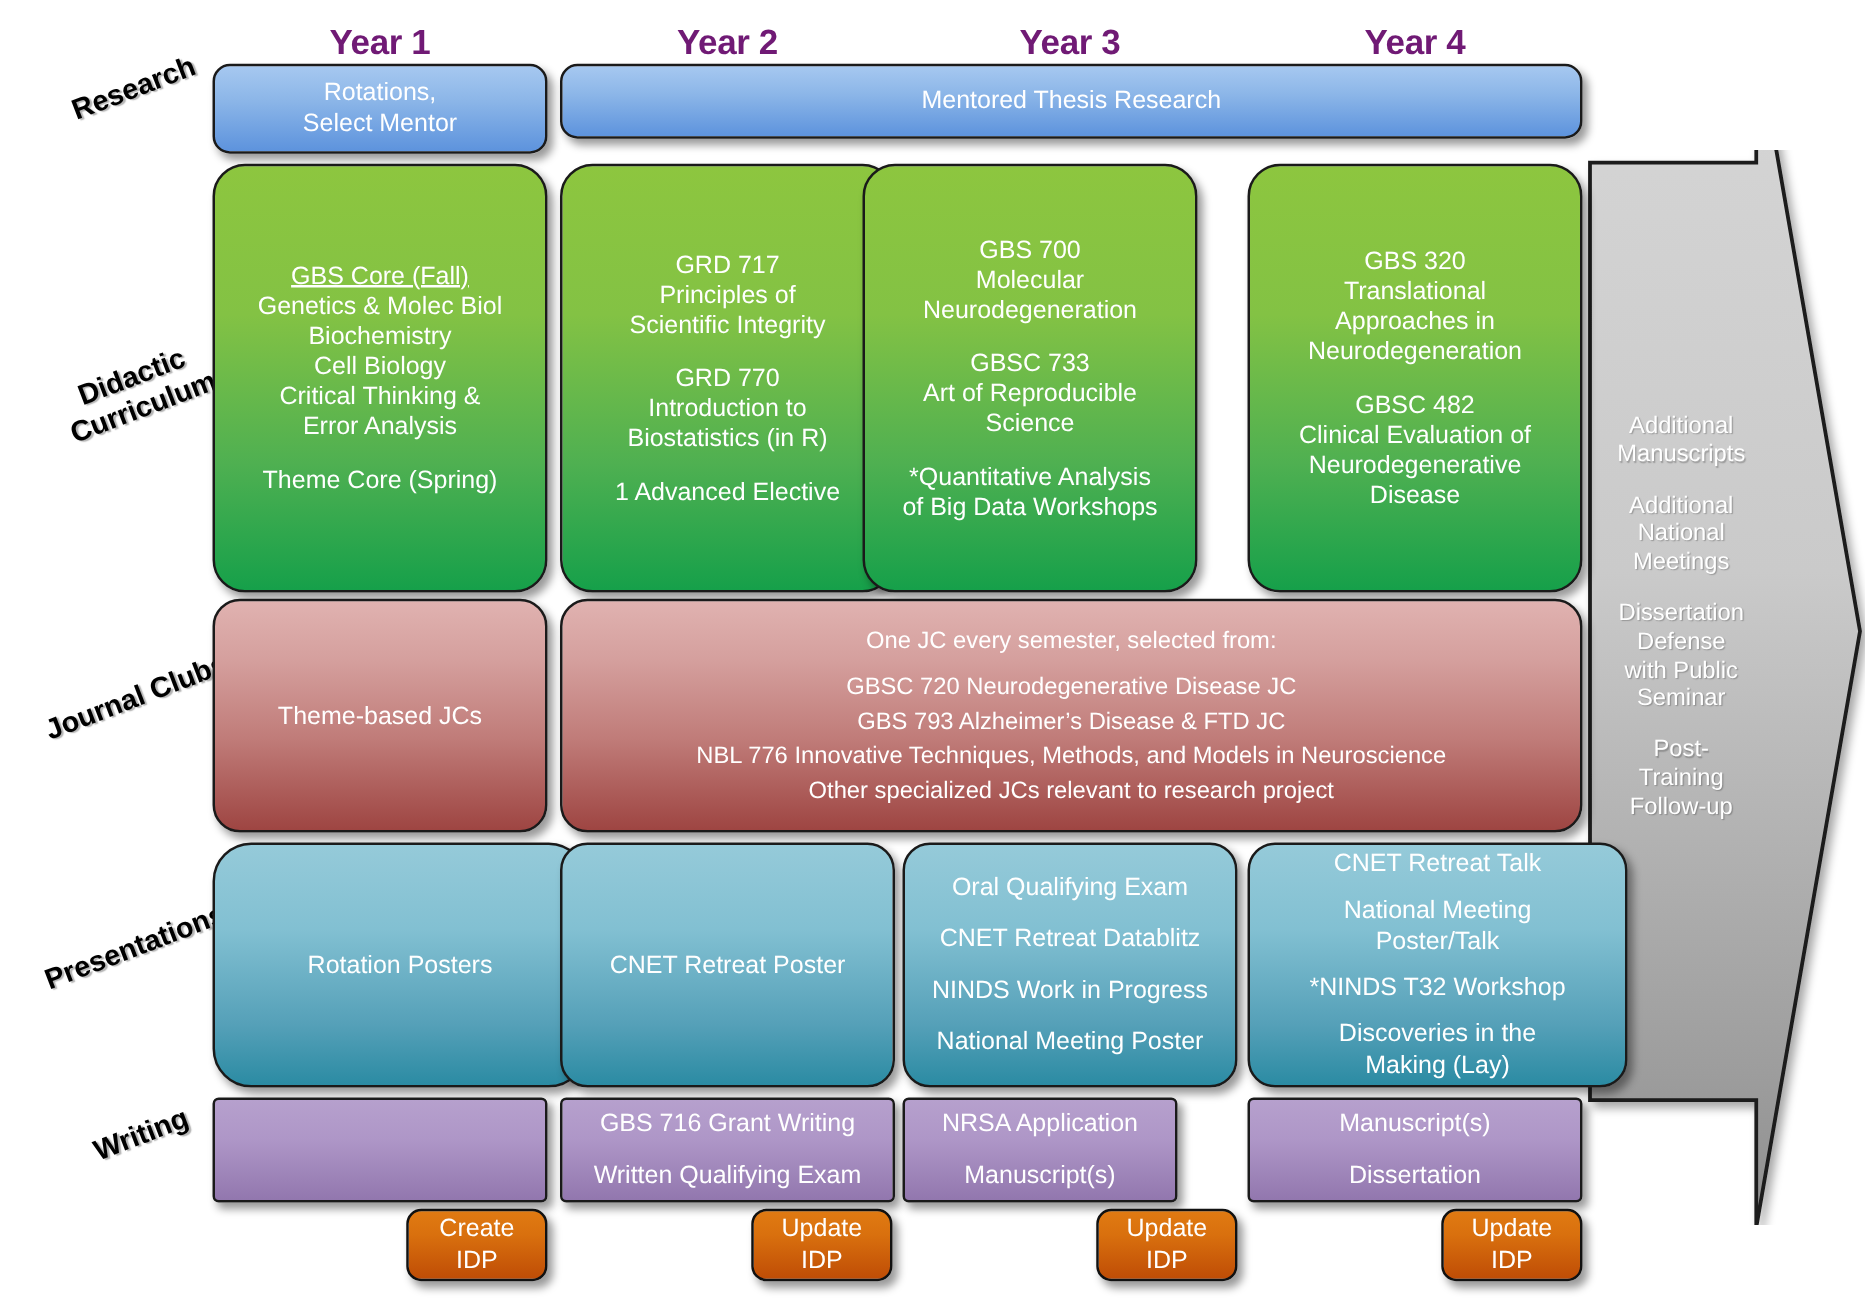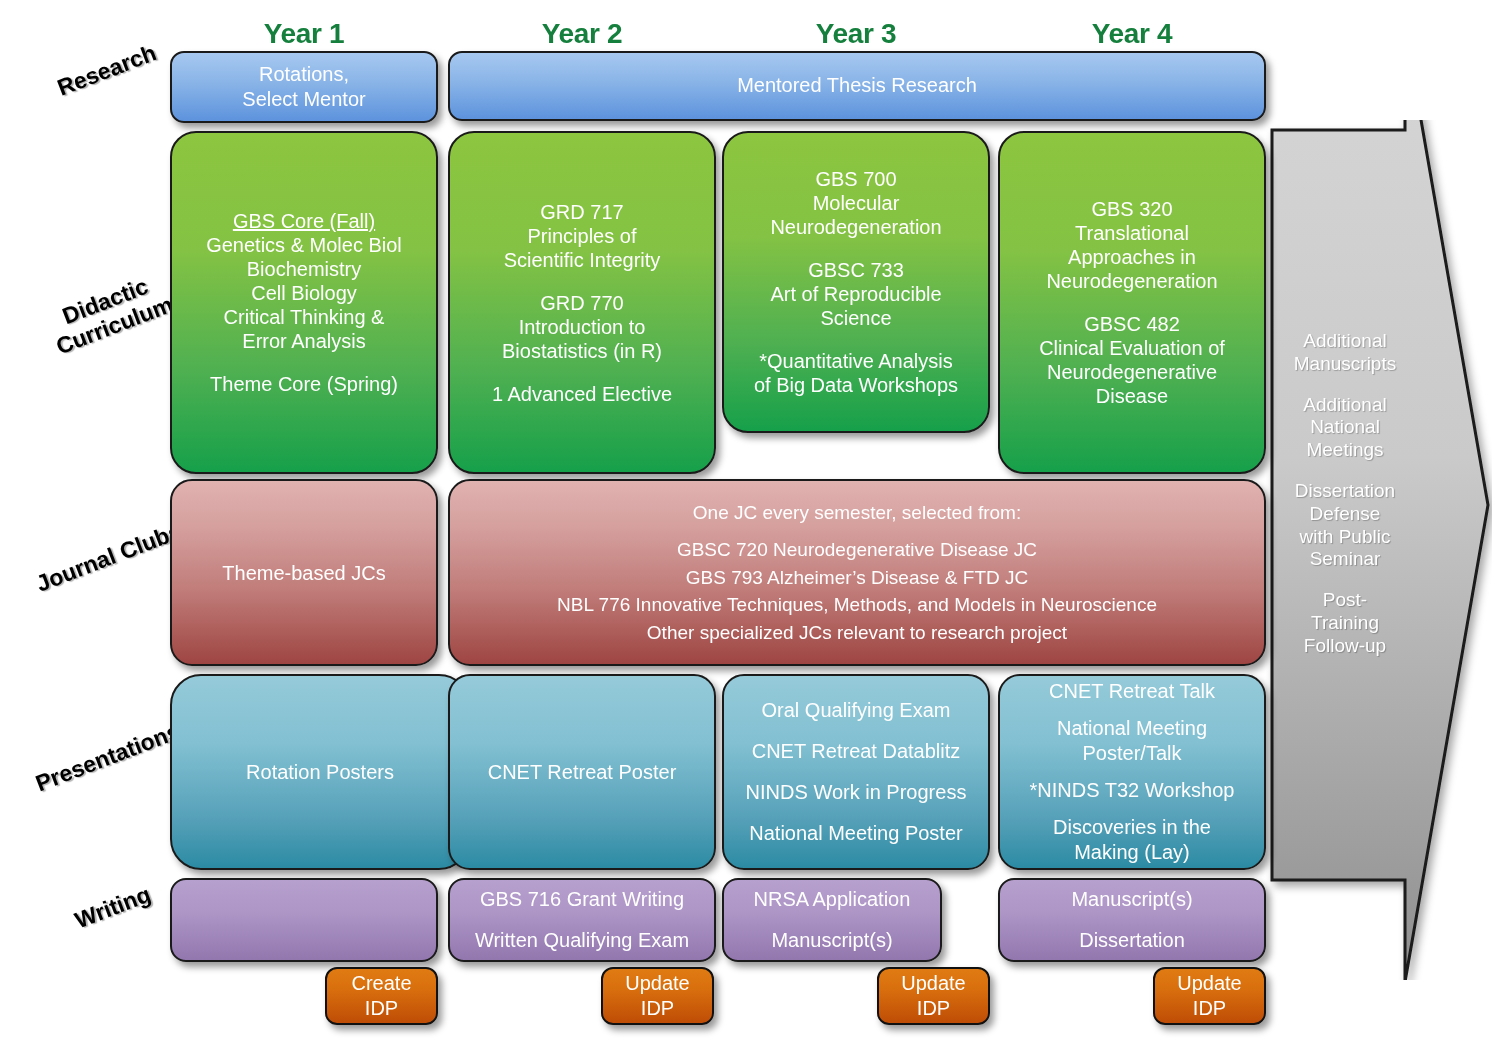--- a/index.html
+++ b/index.html
@@ -6,21 +6,21 @@
   body{
     width:1492px;height:1048px;position:relative;overflow:hidden;
     font-family:"Liberation Sans", sans-serif;
     -webkit-font-smoothing:antialiased;
   }
   .canvas{position:absolute;inset:0;}
 
   
   .year-head{
     position:absolute;text-align:center;
-    font-size:28px;font-weight:bold;color:#15803d;
+    font-size:28px;font-weight:bold;color:#701a75;
     letter-spacing:-0.3px;
   }
 
   
   .row-label{
     position:absolute;
     font-size:23px;font-weight:bold;color:#000000;
     transform:rotate(-21deg);
     transform-origin:center center;
     text-align:center;line-height:1.12;
@@ -57,21 +57,21 @@
   .red{
     background:linear-gradient(to bottom,#e0b2b0 0%,#d5a09e 25%,#c07c79 60%,#9e4542 100%);
     border-radius:22px;
   }
   .teal{
     background:linear-gradient(to bottom,#95cad9 0%,#82c0d2 35%,#55a0b8 75%,#2b8ba3 100%);
     border-radius:22px;
   }
   .purple{
     background:linear-gradient(to bottom,#b6a0cd 0%,#ae96c7 40%,#9277ae 100%);
-    border-radius:16px;
+    border-radius:5px;
   }
   .orange{
     background:linear-gradient(to bottom,#e07a12 0%,#d9700e 35%,#bf4d06 100%);
     border-radius:12px;
     border:2px solid #111;
   }
 
   .fs-blue{font-size:20px;line-height:1.26;}
   .fs-green{font-size:20px;line-height:1.20;}
   .fs-red{font-size:19px;line-height:1.45;}
@@ -134,21 +134,21 @@
 Seminar</span>
     <span class="blk" style="white-space:pre-line;text-align:center;">Post-
 Training
 Follow-up</span>
   </div>
 
   <div class="box blue fs-blue" style="left:170px;top:51px;width:268px;height:72px;">
     <span class="inner" style="white-space:pre-line;">Rotations,
 Select Mentor</span>
   </div>
-  <div class="box blue fs-blue" style="left:448px;top:51px;width:818px;height:70px;">
+  <div class="box blue fs-blue" style="left:448px;top:51px;width:818px;height:60px;">
     <span class="inner">Mentored Thesis Research</span>
   </div>
 
   <div class="box green fs-green" style="left:170px;top:131px;width:268px;height:343px;">
     <span class="inner">
       <span class="line u">GBS Core (Fall)</span>
       <span class="line">Genetics &amp; Molec Biol</span>
       <span class="line">Biochemistry</span>
       <span class="line">Cell Biology</span>
       <span class="line">Critical Thinking &amp;</span>
@@ -165,21 +165,21 @@
       <span class="line">Scientific Integrity</span>
       <span class="gap"></span>
       <span class="line">GRD 770</span>
       <span class="line">Introduction to</span>
       <span class="line">Biostatistics (in R)</span>
       <span class="gap"></span>
       <span class="line">1 Advanced Elective</span>
     </span>
   </div>
 
-  <div class="box green fs-green" style="left:722px;top:131px;width:268px;height:302px;">
+  <div class="box green fs-green" style="left:690px;top:131px;width:268px;height:343px;">
     <span class="inner">
       <span class="line">GBS 700</span>
       <span class="line">Molecular</span>
       <span class="line">Neurodegeneration</span>
       <span class="gap"></span>
       <span class="line">GBSC 733</span>
       <span class="line">Art of Reproducible</span>
       <span class="line">Science</span>
       <span class="gap"></span>
       <span class="line">*Quantitative Analysis</span>
@@ -228,21 +228,21 @@
 
   <div class="box teal fs-teal-multi" style="left:722px;top:674px;width:268px;height:196px;">
     <span class="inner">
       <span class="line">Oral Qualifying Exam</span>
       <span class="line">CNET Retreat Datablitz</span>
       <span class="line">NINDS Work in Progress</span>
       <span class="line">National Meeting Poster</span>
     </span>
   </div>
 
-  <div class="box teal" style="left:998px;top:674px;width:268px;height:196px;font-size:20px;line-height:1.25;text-align:center;">
+  <div class="box teal" style="left:998px;top:674px;width:304px;height:196px;font-size:20px;line-height:1.25;text-align:center;">
     <span class="inner">
       <span class="line" style="white-space:pre-line;margin-bottom:12px;">CNET Retreat Talk</span>
       <span class="line" style="white-space:pre-line;margin-bottom:12px;">National Meeting
 Poster/Talk</span>
       <span class="line" style="white-space:pre-line;margin-bottom:12px;">*NINDS T32 Workshop</span>
       <span class="line" style="white-space:pre-line;">Discoveries in the
 Making (Lay)</span>
     </span>
   </div>
 

